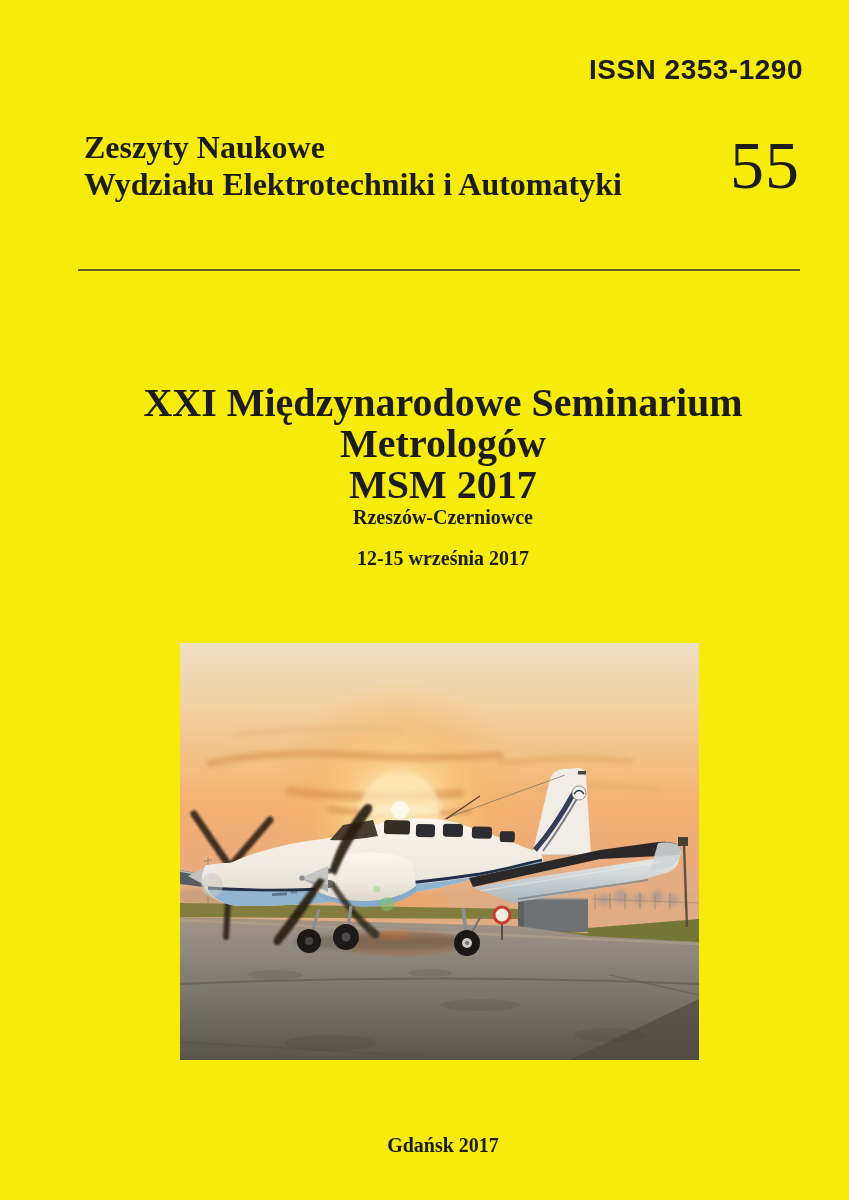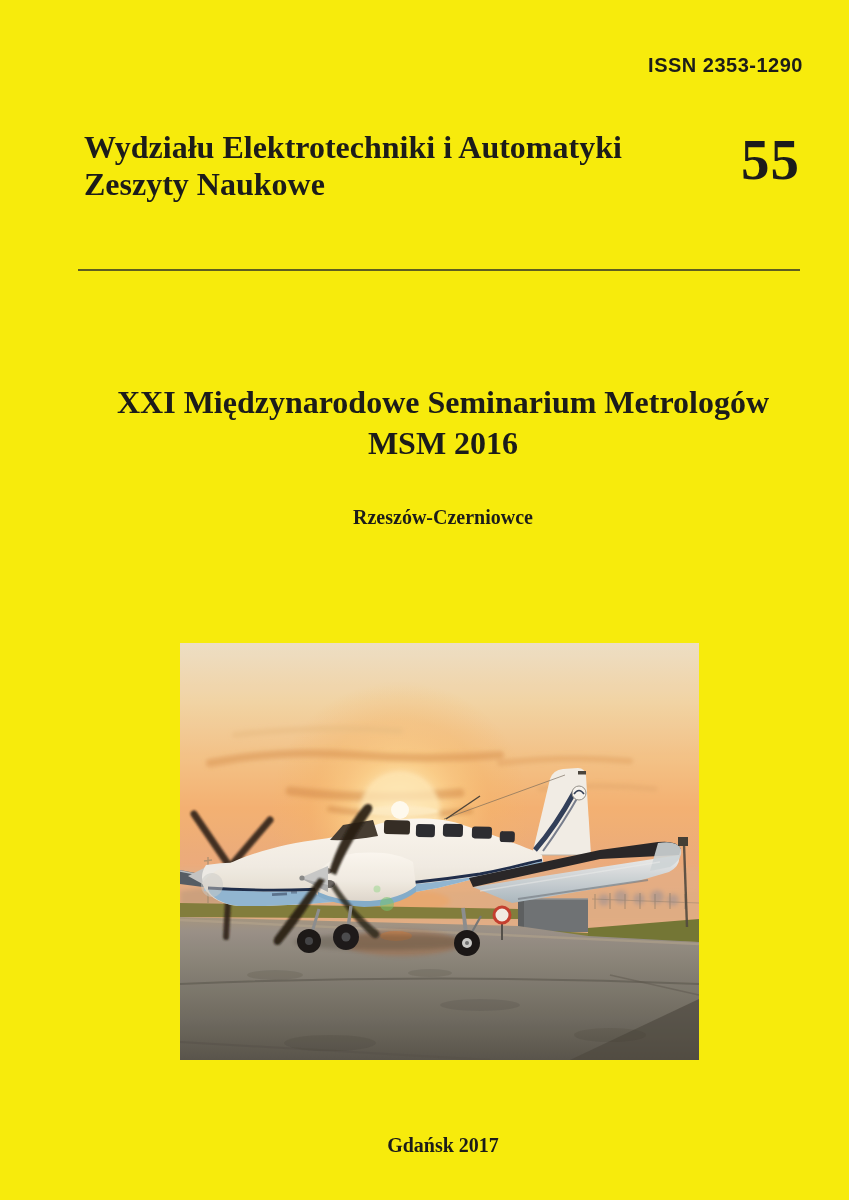--- a/index.html
+++ b/index.html
@@ -6,67 +6,68 @@
   html,body{margin:0;padding:0;}
   body{
     width:849px;height:1200px;position:relative;overflow:hidden;
     background:var(--background,#f7eb0c);
     color:var(--text,#1c1c1a);
     font-family:"Liberation Serif","DejaVu Serif",serif;
   }
   .issn{
     position:absolute;top:54px;right:46px;
     font-family:"Liberation Sans","DejaVu Sans",sans-serif;
-    font-weight:bold;font-size:20px;letter-spacing:.5px;
+    font-weight:bold;font-size:28px;letter-spacing:.5px;
   }
   .title-block{
     position:absolute;left:84px;top:129px;
     font-weight:bold;font-size:32px;line-height:37px;white-space:nowrap;
   }
   .issue-number{
     position:absolute;top:131px;right:49px;
-    font-weight:bold;font-size:57px;line-height:1;letter-spacing:1px;
+    font-weight:normal;font-size:68px;line-height:1;letter-spacing:1px;
   }
   .title-rule{
     position:absolute;left:78px;top:269px;width:722px;height:2px;
     background:var(--rule,#5f5f20);
   }
   .centered{position:absolute;left:40px;width:806px;text-align:center;font-weight:bold;}
-  .seminar-title{top:382px;font-size:32px;line-height:41px;}
+  .seminar-title{top:382px;font-size:40px;line-height:41px;}
   .seminar-place{top:497px;font-size:20px;line-height:41px;}
   .imprint{top:1128px;font-size:20px;line-height:34px;}
   figure.cover-photo{
     position:absolute;left:180px;top:643px;width:519px;height:417px;margin:0;
     overflow:hidden;
   }
   figure.cover-photo svg{display:block;width:100%;height:100%;}
 </style>
 </head>
 <body>
 
 <div>
 
   <div class="issn">ISSN 2353-1290</div>
 
   <div class="title-block">
+    <div>Zeszyty Naukowe</div>
     <div>Wydziału Elektrotechniki i Automatyki</div>
-    <div>Zeszyty Naukowe</div>
   </div>
 
   <div class="issue-number">55</div>
 
   <div class="title-rule"></div>
 
   <div class="centered seminar-title">
     <div>XXI Międzynarodowe Seminarium Metrologów</div>
-    <div>MSM 2016</div>
+    <div>MSM 2017</div>
   </div>
 
   <div class="centered seminar-place">
     <div>Rzeszów-Czerniowce</div>
+    <div>12-15 września 2017</div>
   </div>
 
   <figure class="cover-photo" role="img" aria-label="Twin-engine propeller airplane parked on an airport apron at sunrise">
     <svg viewBox="0 0 519 417" preserveAspectRatio="none">
       <defs>
         <linearGradient id="sky" x1="0" y1="0" x2="0" y2="1">
           <stop offset="0" stop-color="#eee2cb"></stop>
           <stop offset=".20" stop-color="#f2d6a8"></stop>
           <stop offset=".40" stop-color="#f4c287"></stop>
           <stop offset=".55" stop-color="#f4b274"></stop>

